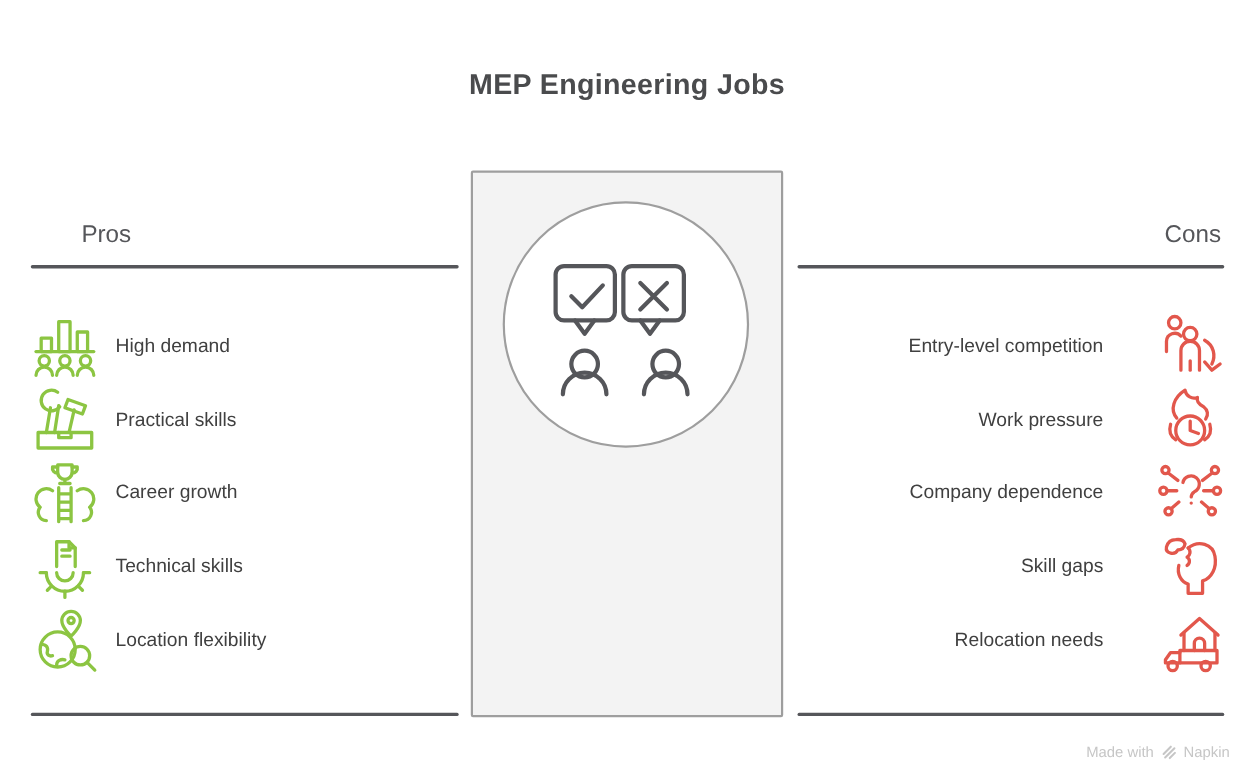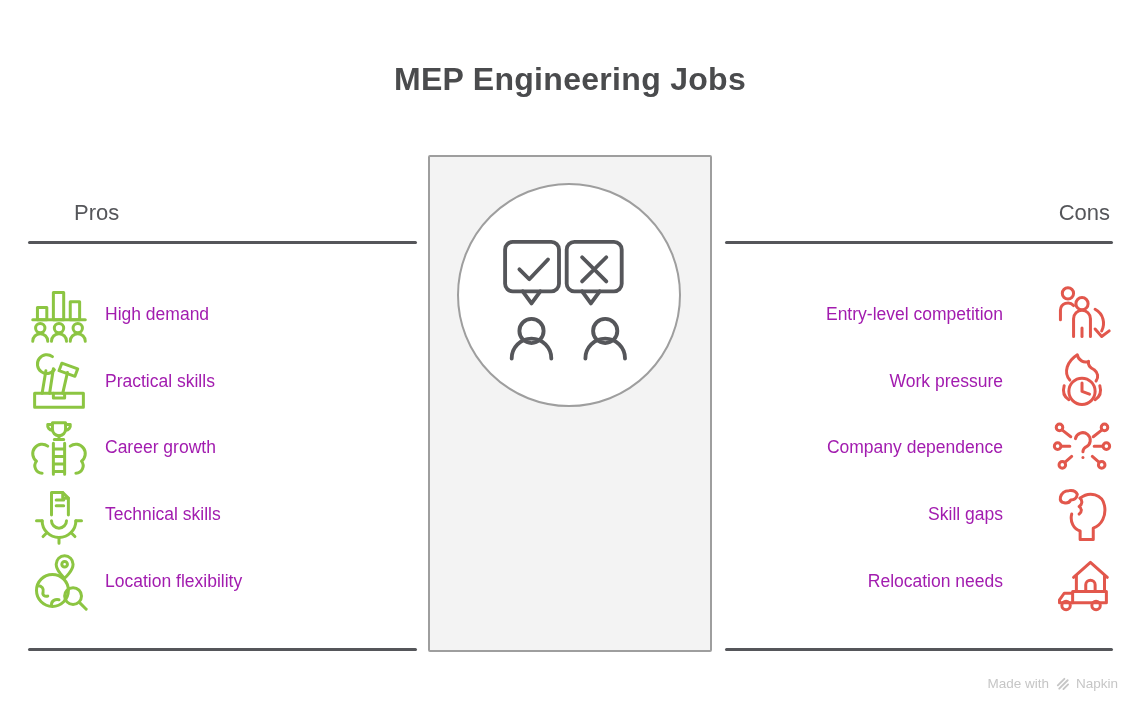--- a/index.html
+++ b/index.html
@@ -1,33 +1,33 @@
 <!DOCTYPE html>
 <html style="--pros-accent: #8CC542; --cons-accent: #E2574C; --text: #55565A; --line: #55565A; --box-fill: #F3F3F3; --box-border: #9E9E9E; --footer-text: #C6C6C6;"><head>
 <meta charset="utf-8">
 <style>
   html,body{margin:0;padding:0;background:#fff;}
   .page{position:relative;width:1140px;height:711px;background:#ffffff;overflow:hidden;
         font-family:"Liberation Sans",sans-serif;}
   .title{position:absolute;top:61px;left:0;width:100%;text-align:center;
-         font-size:32px;font-weight:bold;color:#4a4b4d;letter-spacing:.3px;}
+         font-size:26px;font-weight:bold;color:#4a4b4d;letter-spacing:.3px;}
   .heading{position:absolute;top:200px;font-size:22px;color:#55565a;}
   .heading.pros{left:30px;margin-left:44px;}
   .heading.cons{right:30px;}
   .rule{position:absolute;height:3px;background:#55565a;border-radius:2px;}
   .rule.l{left:28px;width:389px;}
   .rule.r{left:725px;width:388px;}
   .rule.top{top:241px;}
   .rule.bottom{top:648px;}
   .list{position:absolute;top:281px;}
   .list.pros{left:28px;width:389px;}
   .list.cons{left:723px;width:390px;}
   .row{display:flex;align-items:center;height:66.8px;gap:15px;}
   .list.cons .row{justify-content:flex-end;gap:48px;}
-  .label{font-size:17.5px;color:#a21caf;white-space:nowrap;}
+  .label{font-size:17.5px;color:#404040;white-space:nowrap;}
   .icon{width:62px;height:62px;display:flex;align-items:center;justify-content:center;flex:0 0 62px;}
   .list.pros .icon{color:var(--pros-accent,#8CC542);}
   .list.cons .icon{color:var(--cons-accent,#E2574C);}
   .icon svg{width:60px;height:60px;}
   .ic{fill:none;stroke:currentColor;stroke-width:3.2;stroke-linecap:round;stroke-linejoin:round;}
   .center-box{position:absolute;left:428px;top:155px;width:284px;height:497px;box-sizing:border-box;
               background:var(--box-fill,#F3F3F3);border:2px solid var(--box-border,#9E9E9E);border-radius:2px;}
   .center-circle{position:absolute;left:27px;top:26px;width:224px;height:224px;box-sizing:border-box;
                  border-radius:50%;background:#fff;border:2px solid var(--box-border,#9E9E9E);}
   .center-art{position:absolute;left:23px;top:50px;color:#55565a;}

